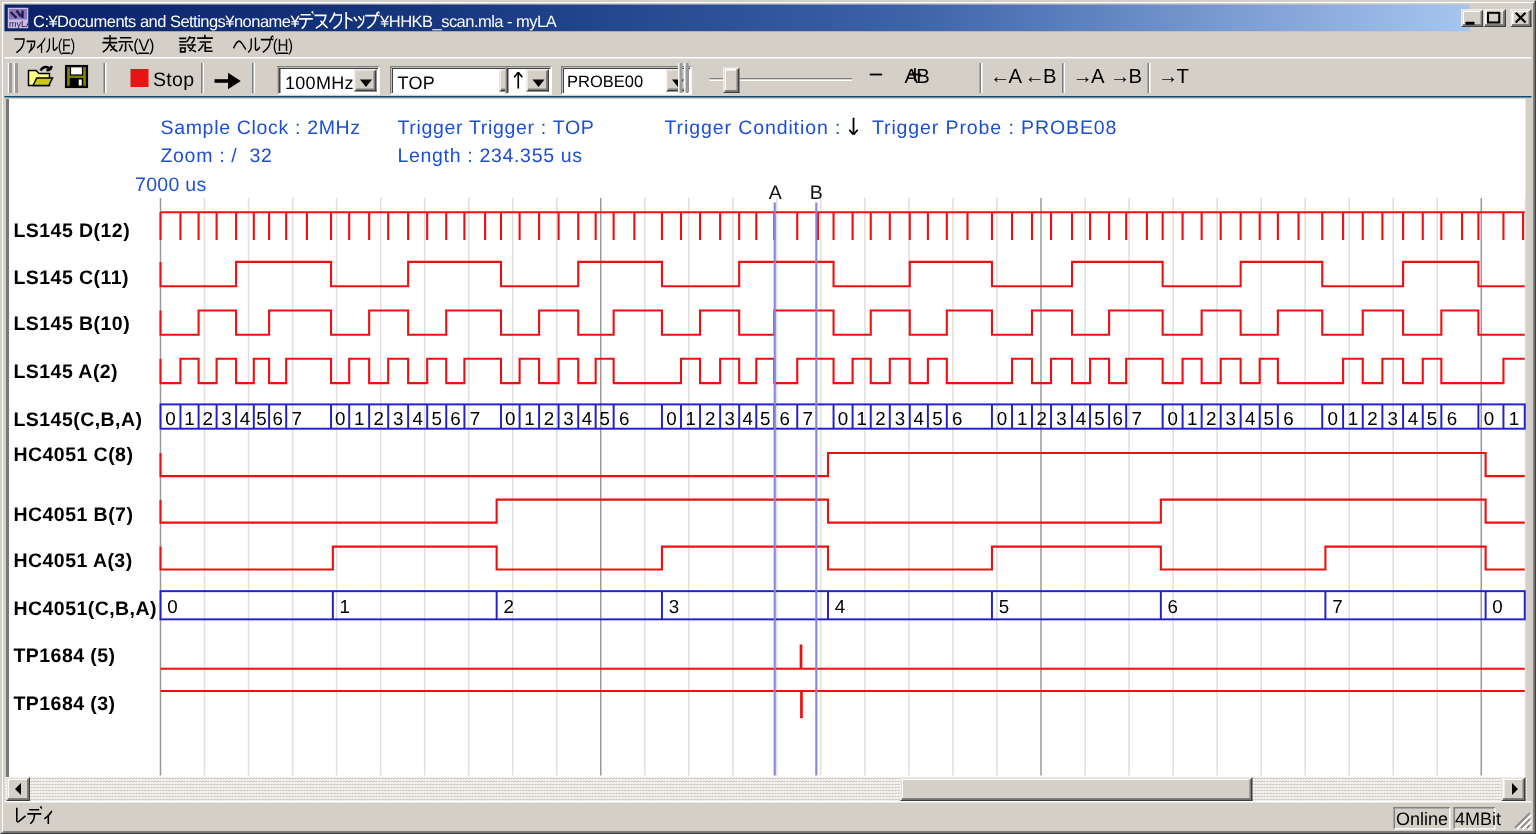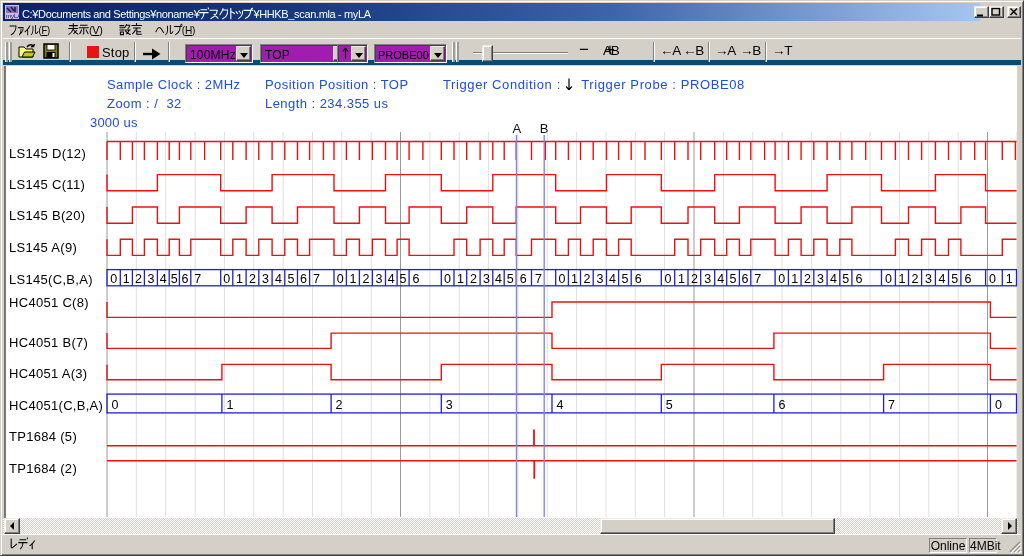--- a/index.html
+++ b/index.html
@@ -6,34 +6,34 @@
 .abs { position:absolute; }
 .titlebar { left:3px; top:3px; width:977px; height:18px;
   background:linear-gradient(to right,#0a2269 0%,#17377f 30%,#3d63a9 62%,#82a2d6 86%,#a6c6f0 100%); }
 .title-txt { position:absolute; left:19px; top:4px; color:#fff; font-size:11px; white-space:nowrap; letter-spacing:-0.35px; }
 .winbtn { position:absolute; top:3px; width:14.5px; height:12px; background:#d4d0c8;
   border:1px solid; border-color:#f0ede8 #404040 #404040 #f0ede8; box-shadow:inset -1px -1px 0 #808080, inset 1px 1px 0 #fff;
   font-size:9px; text-align:center; line-height:11px; color:#000; }
 .menubar { left:3px; top:21px; width:1018px; height:17px; background:#d4d0c8; font-size:11.5px; letter-spacing:-0.3px; color:#000; }
 .menubar span { position:absolute; top:2px; white-space:nowrap; }
 .toolbar { left:3px; top:38px; width:1018px; height:27px; background:#d4d0c8;
-  border-top:1px solid #fff; border-bottom:5px solid #0c4a6e; }
+  border-top:1px solid #fff; border-bottom:1px solid #0c4a6e; }
 .tsep { position:absolute; top:3px; width:2px; height:20px; border-left:1px solid #808080; border-right:1px solid #fff; }
 .tgrip { position:absolute; top:3px; width:7px; height:20px; }
 .tgrip:before, .tgrip:after { content:""; position:absolute; top:0; width:2px; height:20px; border-left:1px solid #fff; background:#9a9a9a; }
 .tgrip:before { left:0 } .tgrip:after { left:4px }
 .combo { position:absolute; top:5px; height:19px; border:1px solid; border-color:#808080 #fff #fff #808080;
-  box-shadow:inset 1px 1px 0 #404040; background:#a21caf; font-size:13px; }
+  box-shadow:inset 1px 1px 0 #404040; background:#ffffff; font-size:13px; }
 .combo .val { position:absolute; left:4px; top:2.5px; white-space:nowrap; letter-spacing:0.2px; font-size:12px; }
 .combo .drop { position:absolute; right:1px; top:1px; bottom:1px; width:15px; background:#d4d0c8;
   border:1px solid; border-color:#f0ede8 #404040 #404040 #f0ede8; box-shadow:inset -1px -1px 0 #808080; }
 .combo .drop:after { content:""; position:absolute; left:3px; top:6px; border:4px solid transparent; border-top:5px solid #000; }
 .tbtn { position:absolute; top:4px; font-size:13.5px; letter-spacing:-1.2px; color:#000; white-space:nowrap; }
 .info { position:absolute; font-size:13px; letter-spacing:0.45px; color:#1d4ed8; white-space:nowrap; }
-.rowlabel { position:absolute; left:9px; font-size:13px; letter-spacing:0.3px; color:#000; white-space:nowrap; }
+.rowlabel { position:absolute; left:9px; font-size:13px; letter-spacing:0.3px; color:#000; white-space:nowrap;font-weight:bold; }
 .sb { left:3px; top:518px; width:1015px; height:16px;
   background-image:repeating-conic-gradient(#fff 0% 25%, #d4d0c8 0% 50%); background-size:2px 2px; }
 .sbbtn { position:absolute; top:0; width:16px; height:16px; background:#d4d0c8;
   border:1px solid; border-color:#f0ede8 #404040 #404040 #f0ede8; box-shadow:inset -1px -1px 0 #808080, inset 1px 1px 0 #fff; }
 .statusbar { left:3px; top:534px; width:1018px; height:20px; background:#d4d0c8; border-top:1px solid #fff; font-size:12px; }
 .spanel { position:absolute; top:1px; height:15px; border:1px solid; border-color:#808080 #fff #fff #808080;
   font-size:12px; text-align:center; color:#000; }
 </style></head><body>
 
 <div class="abs" style="left:0;top:0;width:1024px;height:556px;border:1px solid #d4d0c8;border-right-color:#404040;border-bottom-color:#404040;box-shadow:inset 1px 1px 0 #fff, inset -1px -1px 0 #808080"></div>
@@ -127,21 +127,21 @@
   <div class="combo" style="left:257px;width:90px">
       <span class="val">TOP</span>
       <span class="drop"></span>
     </div>
   <div class="combo" style="left:334px;width:31px">
       <svg width="7" height="13" style="position:absolute;left:4px;top:2px">
         <path d="M3.5,12 V2 M3.5,1.2 L0.8,4.5 M3.5,1.2 L6.2,4.5" stroke="#000" stroke-width="1.1" fill="none"></path>
       </svg>
       <span class="drop"></span>
     </div>
-  <div class="combo" style="left:371px;width:73px">
+  <div class="combo" style="left:371px;width:87px">
       <span class="val" style="letter-spacing:0;font-size:11px;top:4px;left:3px">PROBE00</span>
       <span class="drop"></span>
     </div>
   <div class="tgrip" style="left:449px"></div>
   <div style="position:absolute;left:470px;top:13px;width:95px;height:2px;border-top:1px solid #808080;border-bottom:1px solid #fff"></div>
   <div style="position:absolute;left:479px;top:6px;width:11px;height:17px;background:#d4d0c8;border:1px solid;border-color:#f0ede8 #404040 #404040 #f0ede8;box-shadow:inset -1px -1px 0 #808080, inset 1px 1px 0 #fff"></div>
   <div class="tbtn" style="left:576px;top:1px;font-size:17px">−</div>
   <div class="tbtn" style="left:602px;top:1px;font-size:17px">+</div>
   <div class="tbtn" style="left:600px">AB</div>
   <div class="tsep" style="left:650px"></div>
@@ -150,39 +150,39 @@
   <div class="tsep" style="left:705px"></div>
   <div class="tbtn" style="left:712px">→A</div>
   <div class="tbtn" style="left:737px">→B</div>
   <div class="tsep" style="left:762px"></div>
   <div class="tbtn" style="left:769px">→T</div>
 </div>
 
 <div class="abs" style="left:4px;top:66px;width:1012.5px;height:452px;background:#fff;border-left:2px solid #787878"></div>
 
 <div class="info" style="left:107px;top:77px">Sample Clock : 2MHz</div>
-<div class="info" style="left:265px;top:77px">Position Position : TOP</div>
+<div class="info" style="left:265px;top:77px">Trigger Trigger : TOP</div>
 <div class="info" style="left:443px;top:77px;letter-spacing:0.6px">Trigger Condition : <svg width="8" height="13" style="vertical-align:-2px">
       <path d="M4,0.5 V11 M4,11.8 L1.2,8.5 M4,11.8 L6.8,8.5" stroke="#000" stroke-width="1.2" fill="none"></path>
     </svg>&nbsp; Trigger Probe : PROBE08</div>
 <div class="info" style="left:107px;top:96px">Zoom : /&nbsp; 32</div>
 <div class="info" style="left:265px;top:96px">Length : 234.355 us</div>
-<div class="info" style="left:90px;top:115px;letter-spacing:0.2px">3000 us</div>
+<div class="info" style="left:90px;top:115px;letter-spacing:0.2px">7000 us</div>
 
 <div class="rowlabel" style="top:146px">LS145 D(12)</div>
 <div class="rowlabel" style="top:177px">LS145 C(11)</div>
-<div class="rowlabel" style="top:208px">LS145 B(20)</div>
-<div class="rowlabel" style="top:240px">LS145 A(9)</div>
+<div class="rowlabel" style="top:208px">LS145 B(10)</div>
+<div class="rowlabel" style="top:240px">LS145 A(2)</div>
 <div class="rowlabel" style="top:272px">LS145(C,B,A)</div>
 <div class="rowlabel" style="top:295px">HC4051 C(8)</div>
 <div class="rowlabel" style="top:335px">HC4051 B(7)</div>
 <div class="rowlabel" style="top:366px">HC4051 A(3)</div>
 <div class="rowlabel" style="top:398px">HC4051(C,B,A)</div>
 <div class="rowlabel" style="top:429px">TP1684 (5)</div>
-<div class="rowlabel" style="top:461px">TP1684 (2)</div>
+<div class="rowlabel" style="top:461px">TP1684 (3)</div>
 
 <svg width="1024" height="556" viewBox="0 0 1024 556" style="position:absolute;left:0;top:0">
 <path d="M136.3,132V517M165.7,132V517M195.1,132V517M224.4,132V517M253.8,132V517M283.1,132V517M312.5,132V517M341.8,132V517M371.2,132V517M429.9,132V517M459.2,132V517M488.6,132V517M517.9,132V517M547.2,132V517M576.6,132V517M606,132V517M635.3,132V517M664.6,132V517M723.4,132V517M752.7,132V517M782.1,132V517M811.4,132V517M840.8,132V517M870.1,132V517M899.5,132V517M928.8,132V517M958.2,132V517M1016.9,132V517" stroke="#dfdfdf" stroke-width="1" fill="none"></path>
 <path d="M107,132V517M400.5,132V517M694,132V517M987.5,132V517" stroke="#9a9a9a" stroke-width="1" fill="none"></path>
 <path d="M107,141.5H1016.5M107,141.5V160M120.3,141.5V160M132.4,141.5V160M144.4,141.5V160M157.4,141.5V160M169.2,141.5V160M179.4,141.5V160M190.8,141.5V160M204.6,141.5V160M220.7,141.5V160M232.8,141.5V160M246.1,141.5V160M258.8,141.5V160M272.1,141.5V160M284.8,141.5V160M297.5,141.5V160M309.6,141.5V160M323.4,141.5V160M334,141.5V160M346.4,141.5V160M359.4,141.5V160M372.4,141.5V160M385.5,141.5V160M397.1,141.5V160M409.1,141.5V160M422.9,141.5V160M441.3,141.5V160M454,141.5V160M466.7,141.5V160M480.1,141.5V160M492.8,141.5V160M504.2,141.5V160M516.2,141.5V160M531.5,141.5V160M545.3,141.5V160M555.7,141.5V160M568.4,141.5V160M580.5,141.5V160M593.2,141.5V160M606.5,141.5V160M618.6,141.5V160M631.2,141.5V160M645,141.5V160M661.3,141.5V160M674.7,141.5V160M688,141.5V160M700.7,141.5V160M714.7,141.5V160M726.7,141.5V160M739.4,141.5V160M750.8,141.5V160M764.6,141.5V160M775.1,141.5V160M788.4,141.5V160M801.1,141.5V160M813.8,141.5V160M827.1,141.5V160M839.8,141.5V160M851.9,141.5V160M865.7,141.5V160M881.5,141.5V160M895.4,141.5V160M908.5,141.5V160M921.6,141.5V160M935.4,141.5V160M948.5,141.5V160M960.9,141.5V160M974.7,141.5V160M985.6,141.5V160M1002.3,141.5V160M1015.4,141.5V160" stroke="#ee1010" stroke-width="1.4" fill="none"></path>
 <path d="M107,174.6L107,190.8L157.4,190.8L157.4,174.6L220.7,174.6L220.7,190.8L272.1,190.8L272.1,174.6L334,174.6L334,190.8L385.5,190.8L385.5,174.6L441.3,174.6L441.3,190.8L492.8,190.8L492.8,174.6L555.7,174.6L555.7,190.8L606.5,190.8L606.5,174.6L661.3,174.6L661.3,190.8L714.7,190.8L714.7,174.6L775.1,174.6L775.1,190.8L827.1,190.8L827.1,174.6L881.5,174.6L881.5,190.8L935.4,190.8L935.4,174.6L985.6,174.6L985.6,190.8L1016.5,190.8" stroke="#ee1010" stroke-width="1.4" fill="none"></path>
 <path d="M107,207L107,223.2L132.4,223.2L132.4,207L157.4,207L157.4,223.2L179.4,223.2L179.4,207L220.7,207L220.7,223.2L246.1,223.2L246.1,207L272.1,207L272.1,223.2L297.5,223.2L297.5,207L334,207L334,223.2L359.4,223.2L359.4,207L385.5,207L385.5,223.2L409.1,223.2L409.1,207L441.3,207L441.3,223.2L466.7,223.2L466.7,207L492.8,207L492.8,223.2L516.2,223.2L516.2,207L555.7,207L555.7,223.2L580.5,223.2L580.5,207L606.5,207L606.5,223.2L631.2,223.2L631.2,207L661.3,207L661.3,223.2L688,223.2L688,207L714.7,207L714.7,223.2L739.4,223.2L739.4,207L775.1,207L775.1,223.2L801.1,223.2L801.1,207L827.1,207L827.1,223.2L851.9,223.2L851.9,207L881.5,207L881.5,223.2L908.5,223.2L908.5,207L935.4,207L935.4,223.2L960.9,223.2L960.9,207L985.6,207L985.6,223.2L1016.5,223.2" stroke="#ee1010" stroke-width="1.4" fill="none"></path>
 <path d="M107,239.2L107,255.4L120.3,255.4L120.3,239.2L132.4,239.2L132.4,255.4L144.4,255.4L144.4,239.2L157.4,239.2L157.4,255.4L169.2,255.4L169.2,239.2L179.4,239.2L179.4,255.4L190.8,255.4L190.8,239.2L220.7,239.2L220.7,255.4L232.8,255.4L232.8,239.2L246.1,239.2L246.1,255.4L258.8,255.4L258.8,239.2L272.1,239.2L272.1,255.4L284.8,255.4L284.8,239.2L297.5,239.2L297.5,255.4L309.6,255.4L309.6,239.2L334,239.2L334,255.4L346.4,255.4L346.4,239.2L359.4,239.2L359.4,255.4L372.4,255.4L372.4,239.2L385.5,239.2L385.5,255.4L397.1,255.4L397.1,239.2L409.1,239.2L409.1,255.4L454,255.4L454,239.2L466.7,239.2L466.7,255.4L480.1,255.4L480.1,239.2L492.8,239.2L492.8,255.4L504.2,255.4L504.2,239.2L516.2,239.2L516.2,255.4L531.5,255.4L531.5,239.2L555.7,239.2L555.7,255.4L568.4,255.4L568.4,239.2L580.5,239.2L580.5,255.4L593.2,255.4L593.2,239.2L606.5,239.2L606.5,255.4L618.6,255.4L618.6,239.2L631.2,239.2L631.2,255.4L674.7,255.4L674.7,239.2L688,239.2L688,255.4L700.7,255.4L700.7,239.2L714.7,239.2L714.7,255.4L726.7,255.4L726.7,239.2L739.4,239.2L739.4,255.4L750.8,255.4L750.8,239.2L775.1,239.2L775.1,255.4L788.4,255.4L788.4,239.2L801.1,239.2L801.1,255.4L813.8,255.4L813.8,239.2L827.1,239.2L827.1,255.4L839.8,255.4L839.8,239.2L851.9,239.2L851.9,255.4L895.4,255.4L895.4,239.2L908.5,239.2L908.5,255.4L921.6,255.4L921.6,239.2L935.4,239.2L935.4,255.4L948.5,255.4L948.5,239.2L960.9,239.2L960.9,255.4L1002.3,255.4L1002.3,239.2L1016.5,239.2" stroke="#ee1010" stroke-width="1.4" fill="none"></path>
 <path d="M107,302L107,317.4L552,317.4L552,302L990.4,302L990.4,317.4L1016.5,317.4" stroke="#ee1010" stroke-width="1.4" fill="none"></path>
 <path d="M107,333.1L107,348.4L331.1,348.4L331.1,333.1L552,333.1L552,348.4L773.9,348.4L773.9,333.1L990.4,333.1L990.4,348.4L1016.5,348.4" stroke="#ee1010" stroke-width="1.4" fill="none"></path>

